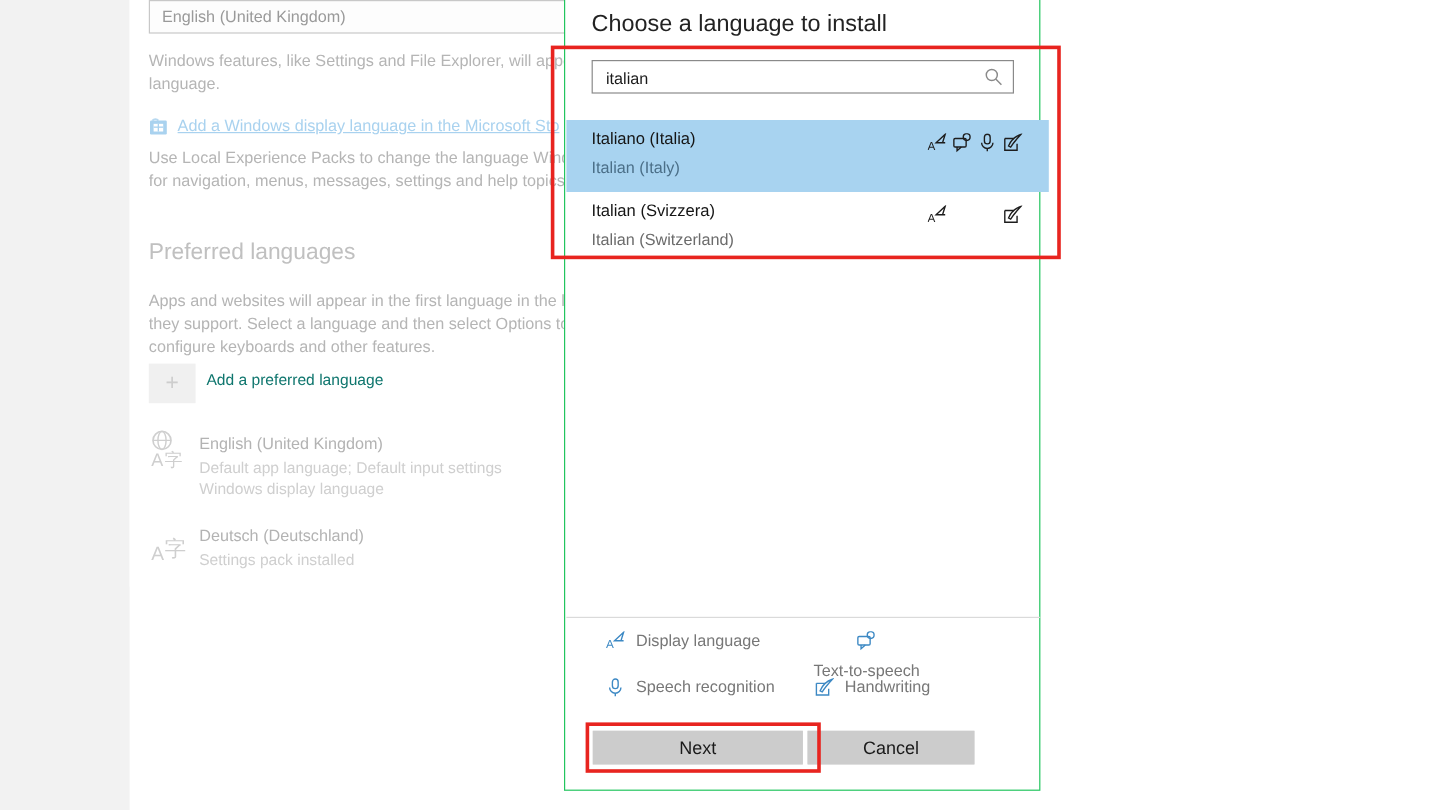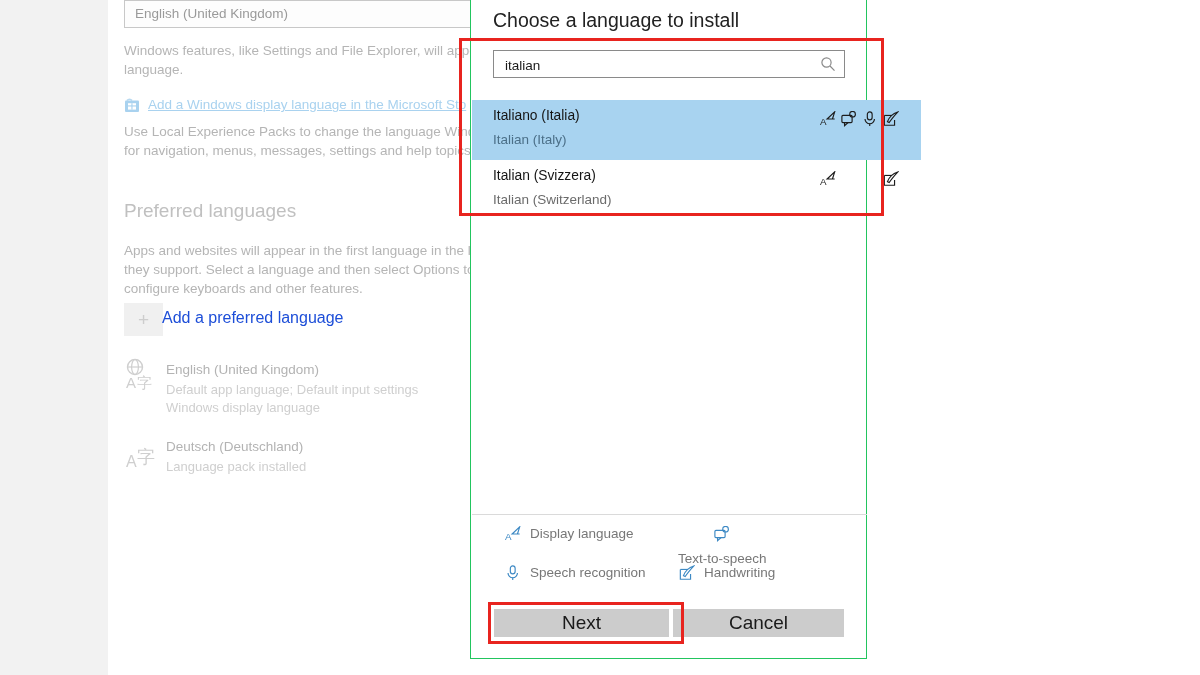--- a/index.html
+++ b/index.html
@@ -53,22 +53,22 @@
   .addlang-box {
     position:absolute; left:16px; top:303px; width:39px; height:33px;
     background:#f0f0f0;
   }
   .addlang-plus {
     position:absolute; left:0; top:0; width:39px; height:33px;
     display:flex; align-items:center; justify-content:center;
     font-size:19px; color:#cdcdcd; line-height:1;
   }
   .addlang-label {
-    position:absolute; left:54px; top:309px;
-    font-size:16px; color:#1d4ed8; white-space:nowrap;
+    position:absolute; left:64px; top:309px;
+    font-size:13px; color:#0f766e; white-space:nowrap;
   }
 
   .lang-row { position:absolute; left:0; }
   .lang-ico {
     position:absolute; color:#cfcfcf;
   }
   .lang-name {
     position:absolute; font-size:13.5px; color:#b3b3b3; white-space:nowrap;
   }
   .lang-sub {
@@ -100,21 +100,21 @@
     position:absolute; left:9px; top:0; width:300px; height:26px;
     border:none; outline:none; background:transparent;
     font-family:"Liberation Sans", sans-serif; font-size:13.5px; color:#1a1a1a;
   }
   .search-icon {
     position:absolute; right:8px; top:5px; width:16px; height:16px; color:#8a8a8a;
   }
 
   .results { position:absolute; left:1px; top:100px; width:393px; }
   .result-row {
-    position:relative; width:449px; height:60px; box-sizing:border-box;
+    position:relative; width:402px; height:60px; box-sizing:border-box;
   }
   .result-row.selected { background:#a8d3f0; }
   .result-native {
     position:absolute; left:21px; top:8px;
     font-size:13.8px; color:#151515; white-space:nowrap;
   }
   .result-english {
     position:absolute; left:21px; top:32px;
     font-size:13.5px; color:#6b6b6b; white-space:nowrap;
   }
@@ -137,25 +137,25 @@
   .legend-item {
     position:absolute; display:flex; align-items:center; gap:9px;
     font-size:13.5px; color:#777;
   }
   .legend-ico { width:17px; height:17px; color:#3d89c4; display:flex; align-items:center; justify-content:center;}
 
   .btn {
     position:absolute; height:28px;
     background:#cccccc; border:1px solid #cccccc;
     display:flex; align-items:center; justify-content:center;
-    font-family:"Liberation Sans", sans-serif; font-size:19px; color:#1a1a1a;
+    font-family:"Liberation Sans", sans-serif; font-size:15px; color:#1a1a1a;
     box-sizing:border-box; cursor:pointer; padding:0;
   }
   #btn-next { left:23px; top:609px; width:175px; }
-  #btn-cancel { left:202px; top:609px; width:171px; }
+  #btn-cancel { left:202px; top:609px; width:139px; }
 
   
   .annot {
     position:absolute; border:3px solid #e8241f; box-sizing:border-box;
     pointer-events:none;
   }
   #annot-search-results { left:459px; top:38px; width:425px; height:178px; }
   #annot-next { left:488px; top:602px; width:196px; height:42px; }
 
   .icon-svg { display:block; }
@@ -224,21 +224,21 @@
     </div>
 
     <div class="lang-row" style="top:434px; width:360px; height:50px;">
       <span class="lang-ico" style="left:16px; top:2px;">
         <svg class="icon-svg" viewBox="0 0 34 34" width="34" height="34">
           <text x="2" y="31" font-family="Liberation Sans, sans-serif" font-size="16" fill="#cfcfcf">A</text>
           <text x="13" y="27" font-family="DejaVu Sans, sans-serif" font-size="18" fill="#cfcfcf">字</text>
         </svg>
       </span>
       <span class="lang-name" style="left:58px; top:5px;">Deutsch (Deutschland)</span>
-      <span class="lang-sub" style="left:58px; top:24px;">Language pack installed</span>
+      <span class="lang-sub" style="left:58px; top:24px;">Settings pack installed</span>
       <span class="lang-caps" style="left:410px; top:3px;">
         <span>
           <svg class="icon-svg" viewBox="0 0 18 18" width="15" height="15">
             <text x="0" y="15" font-family="Liberation Sans, sans-serif" font-size="11" fill="#d8d8d8">A</text>
             <path d="M8 8 L16 1 L14 8 L16 8 Z" fill="none" stroke="#d8d8d8" stroke-width="1.2"></path>
           </svg>
         </span>
         <span>
           <svg class="icon-svg" viewBox="0 0 18 18" width="15" height="15">
             <rect x="1" y="5" width="11" height="8" rx="1.2" fill="none" stroke="#d8d8d8" stroke-width="1.2"></rect>

